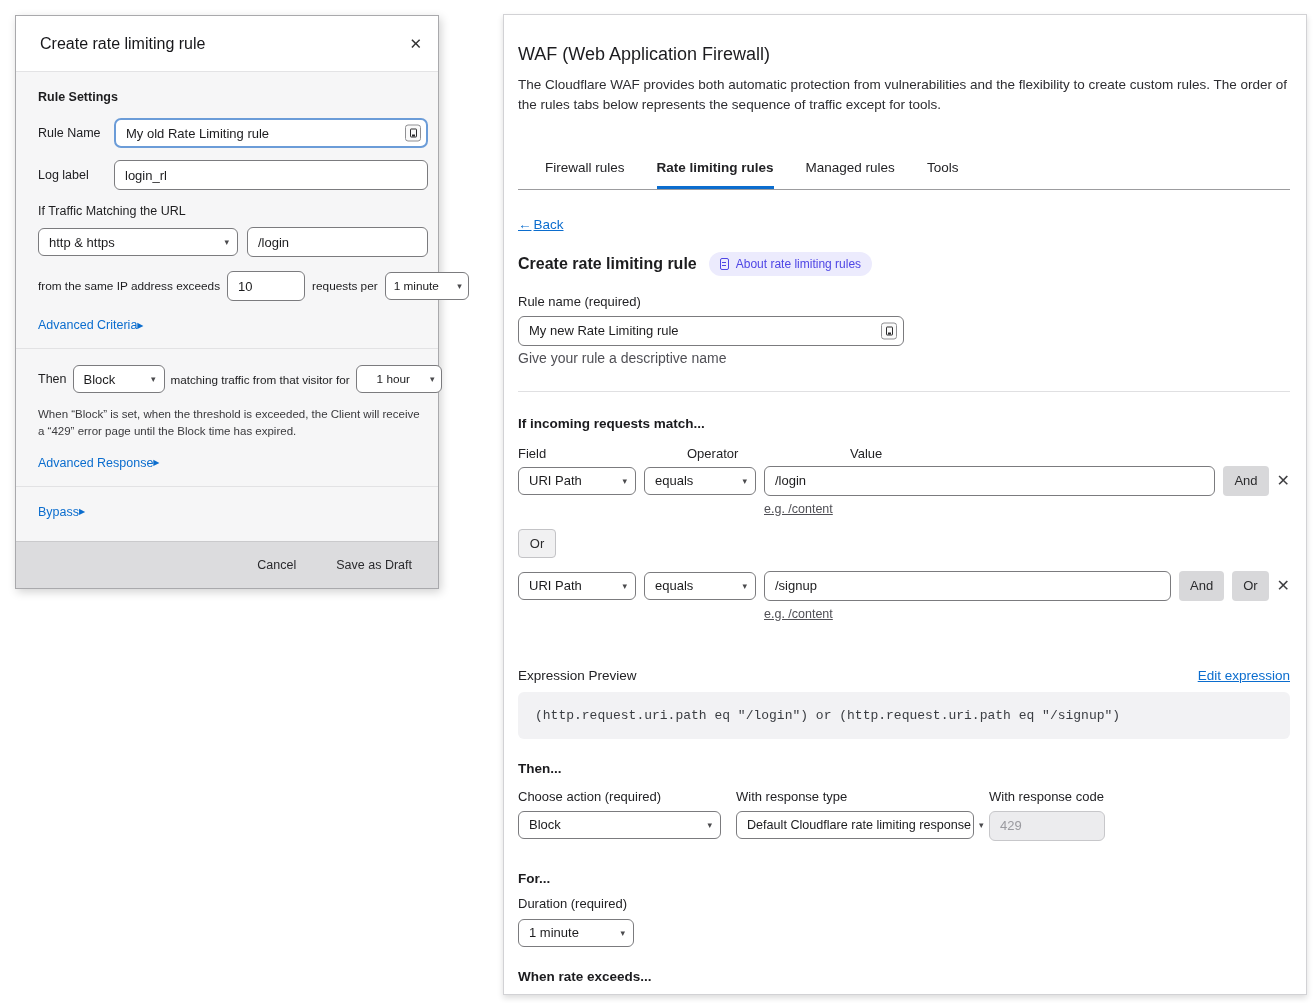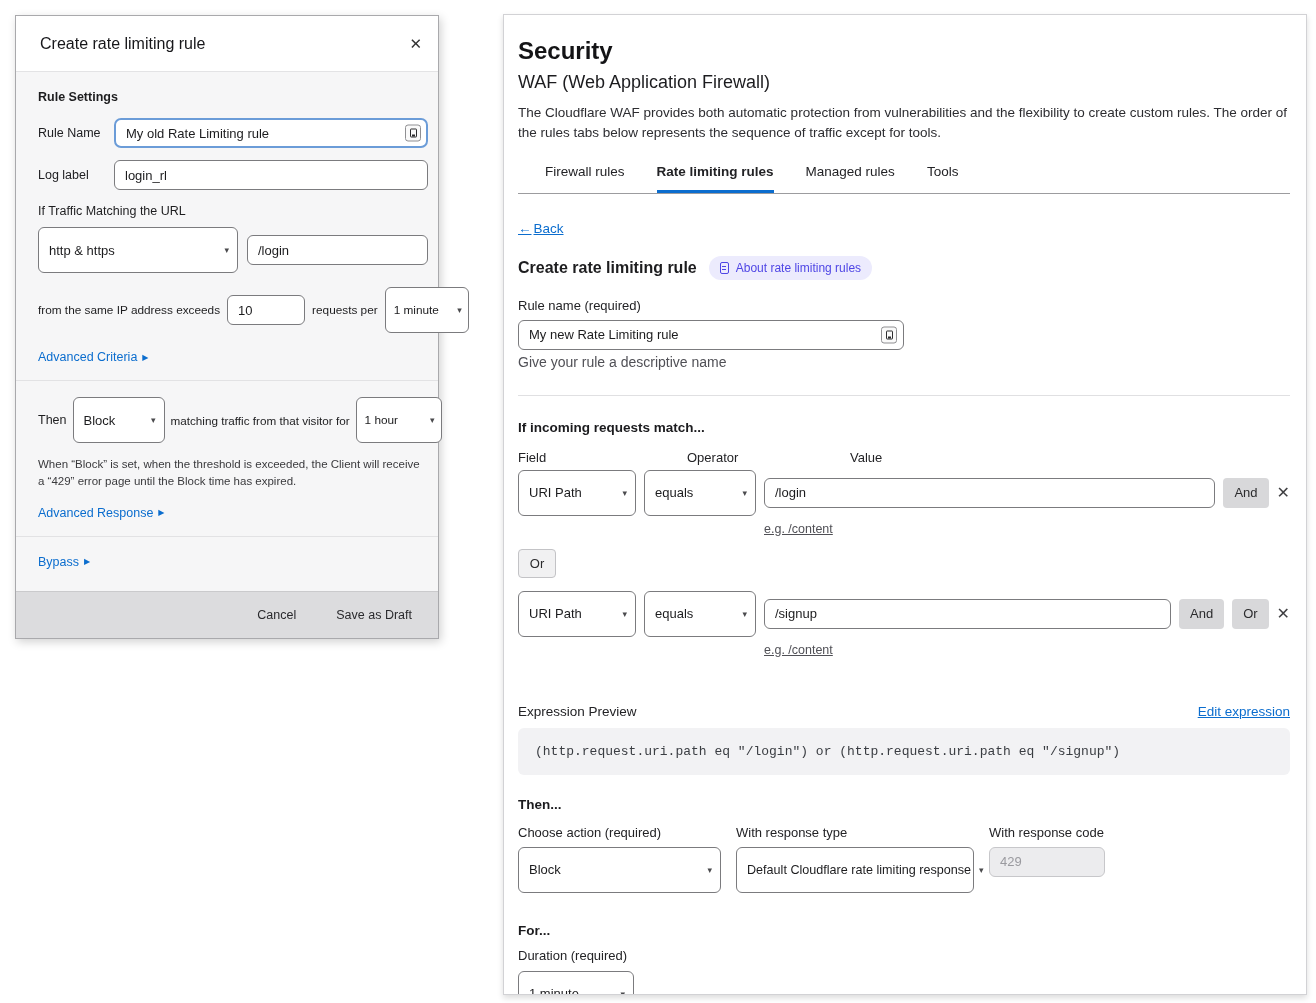--- a/index.html
+++ b/index.html
@@ -6,21 +6,21 @@
   html,body { width: 1316px; height: 1003px; }
   body {
     font-family: "Liberation Sans", sans-serif;
     background: #ffffff;
     color: #1d1d1f;
     position: relative;
   }
   
   .select {
     display: inline-flex; align-items: center; justify-content: space-between;
-    height: 46px; padding: 0 8px 0 10px;
+    height: 28px; padding: 0 8px 0 10px;
     border: 1px solid #7b7b7e; border-radius: 6px; background: #fff;
     font-size: 13px; color: #1c1c1e; cursor: pointer; white-space: nowrap;
   }
   .select .caret { font-size: 9px; color: #4a4a4d; margin-left: 8px; }
   .tb {
     height: 30px; border: 1px solid #7b7b7e; border-radius: 6px;
     padding: 0 10px; font-size: 13px; color: #1c1c1e; background: #fff;
     font-family: "Liberation Sans", sans-serif; outline: none; width: 100%;
   }
   .btn-chip {
@@ -61,21 +61,21 @@
   .modal-body { padding: 18px 10px 0 22px; }
   .m-sec-title { font-weight: bold; font-size: 12.5px; margin-bottom: 14px; }
   .m-row { display: flex; align-items: center; margin-bottom: 12px; }
   .m-label { width: 76px; flex: 0 0 76px; font-size: 12.5px; color: #202023; }
   .m-input-focus {
     border: 2px solid #6b9cd8; border-radius: 7px;
   }
   .m-line-label { font-size: 12.5px; margin: 14px 0 9px; }
   .m-link {
     color: #0b6dce; font-size: 12.5px; margin: 15px 0 0; display: inline-flex;
-    align-items: center; gap: 5px; cursor: pointer;
+    align-items: center; cursor: pointer;
   }
   .m-link .tri { font-size: 8px; }
   .m-divider { height: 1px; background: #e2e2e4; margin: 16px -10px 16px -22px; }
   .m-note { font-size: 11.5px; color: #3a3a3d; line-height: 1.5; margin-top: 13px; width: 390px; }
   .modal-footer {
     margin-top: 18px; background: #dcdcde; border-top: 1px solid #cacacc;
     height: 47px; display: flex; align-items: center; justify-content: flex-end;
     gap: 40px; padding: 0 26px;
   }
   .modal-footer button {
@@ -92,21 +92,21 @@
     position: absolute; left: 503px; top: 14px; width: 804px; height: 981px;
     background: #fff; border: 1px solid #d2d2d5;
     box-shadow: 0 3px 6px rgba(0,0,0,.14);
     padding: 22px 16px 26px 14px; overflow: hidden;
   }
   .p-title { font-size: 24px; font-weight: bold; color: #141416; }
   .p-subtitle { font-size: 18px; font-weight: normal; margin-top: 7px; color: #1c1c1f; }
   .p-desc { font-size: 13.5px; line-height: 1.5; color: #2d2d31; margin-top: 10px; }
   .tabs-bar { border-bottom: 1px solid #9c9c9f; margin-top: 16px; }
   .tabs { display: flex; gap: 32px; margin-left: 27px; }
-  .tab { font-size: 13.5px; color: #232326; padding: 4px 0 11px; cursor: pointer; border-bottom: 3px solid transparent; }
+  .tab { font-size: 13.5px; color: #232326; padding: 4px 0 11px; cursor: pointer; border-bottom: 3px solid transparent; margin-top: 24px; }
   .tab.active { font-weight: bold; border-bottom: 3px solid #0b6dce; }
   .back-link {
     display: inline-flex; align-items: center; gap: 2px; margin-top: 27px;
     color: #0b6dce; font-size: 13.5px; cursor: pointer; text-decoration: underline;
   }
   .h3row { display: flex; align-items: center; gap: 12px; margin-top: 19px; }
   .h3row h3 { font-size: 16px; font-weight: bold; }
   .badge {
     display: inline-flex; align-items: center; gap: 7px;
     background: #ecebfd; color: #4f46e5; font-size: 12px;
@@ -201,21 +201,21 @@
 
     <div class="m-divider"></div>
 
     <div class="then-row">
       <span>Then</span>
       <span class="select" style="flex:0 0 92px">
         <span>Block</span>
         <span class="caret">▾</span>
       </span>
       <span class="mid">matching traffic from that visitor for</span>
-      <span class="select" style="flex:0 0 86px;padding:0 6px 0 8px;font-size:11.8px">
+      <span class="select" style="flex:0 0 86px;padding:0 6px 0 20px;font-size:11.8px">
         <span>1 hour</span>
         <span class="caret">▾</span>
       </span>
     </div>
 
     <div class="m-note">When “Block” is set, when the threshold is exceeded, the Client will receive a “429” error page until the Block time has expired.</div>
 
     <div class="m-link">
       <span>Advanced Response</span>
       <span class="tri">▶</span>
@@ -228,21 +228,20 @@
       <span class="tri">▶</span>
     </div>
   </div>
   <div class="modal-footer">
     <button>Cancel</button>
     <button>Save as Draft</button>
   </div>
 </div>
 
 <div class="panel">
-  <div class="p-title">Security</div>
   <div class="p-subtitle">WAF (Web Application Firewall)</div>
   <div class="p-desc">The Cloudflare WAF provides both automatic protection from vulnerabilities and the flexibility to create custom rules. The order of the rules tabs below represents the sequence of traffic except for tools.</div>
 
   <div class="tabs-bar">
     <div class="tabs">
       <span class="tab">Firewall rules</span>
       <span class="tab active">Rate limiting rules</span>
       <span class="tab">Managed rules</span>
       <span class="tab">Tools</span>
     </div>

